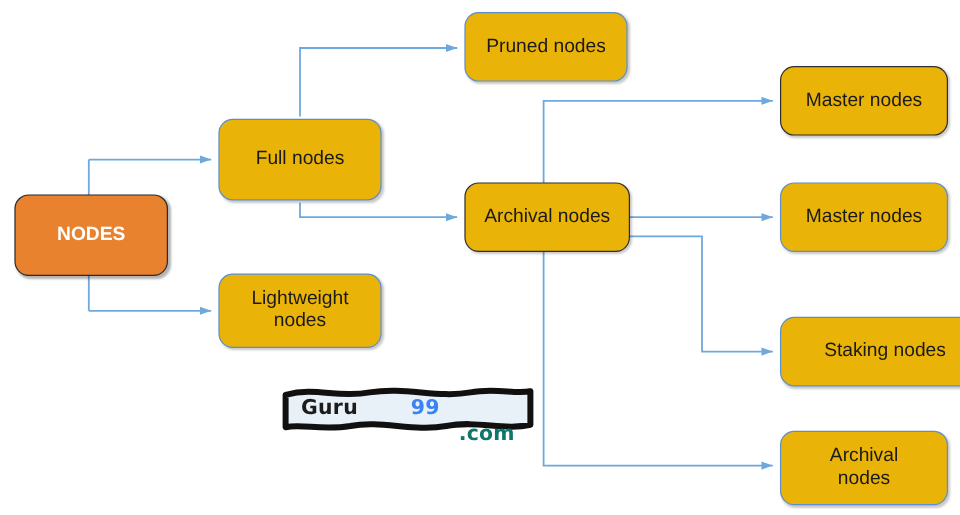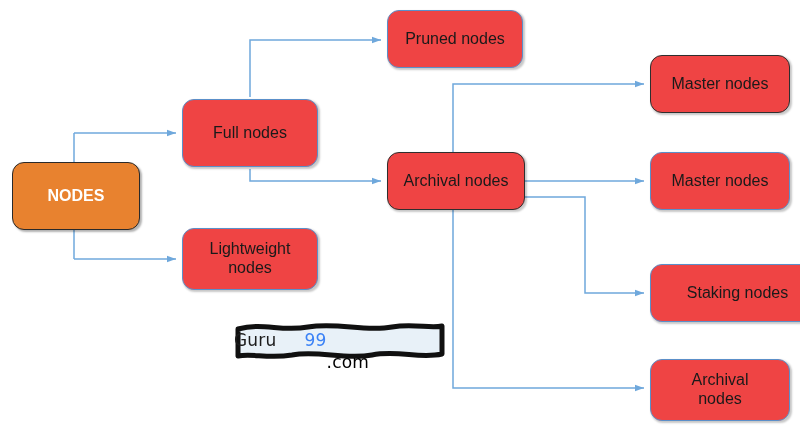--- a/index.html
+++ b/index.html
@@ -37,21 +37,21 @@
   }
   .node-root {
     background: #E8822F;
     border: 1.4px solid #2a2a2a;
     color: #ffffff;
     font-size: 16px;
     font-weight: bold;
     box-shadow: 2px 2px 2px rgba(0,0,0,0.30);
   }
   .node-green {
-    background: #ef4444;
+    background: #eab308;
     border: 1.3px solid #5B8FC9;
     color: #1a1a1a;
     font-size: 16px;
     font-weight: normal;
     box-shadow: 1.5px 1.5px 2px rgba(0,0,0,0.22);
   }
   .node-green.dark-edge {
     border: 1.3px solid #2f2f2f;
   }
   .node-label {
@@ -72,30 +72,31 @@
     display: block;
   }
   .wm-text {
     position: absolute;
     left: 0;
     top: 0;
     width: 212px;
     height: 40px;
     display: flex;
     align-items: center;
-    justify-content: flex-start;
+    justify-content: center;
     font-family: "DejaVu Sans", sans-serif;
     font-size: 17px;
-    font-weight: normal;
+    font-weight: bold;
     letter-spacing: 0.2px;
     z-index: 2;
+    gap: 16px;
   }
   .wm-a { color: #1c1c1c; }
   .wm-b { color: #3b82f6; padding-left: 28px; }
-  .wm-c { color: #000000; margin-top: 44px; }
+  .wm-c { color: #0f766e; margin-top: 44px; }
 </style>
 </head>
 <body>
 
 <div id="canvas">
 
   <svg id="wires" viewBox="0 0 800 429" xmlns="http://www.w3.org/2000/svg">
     <defs>
       <marker id="arrow" viewBox="0 0 10 10" refX="9" refY="5" markerWidth="7" markerHeight="7" orient="auto-start-reverse">
         <path d="M 0 1.8 L 9 5 L 0 8.2 z" fill="#6FA8DC"></path>

